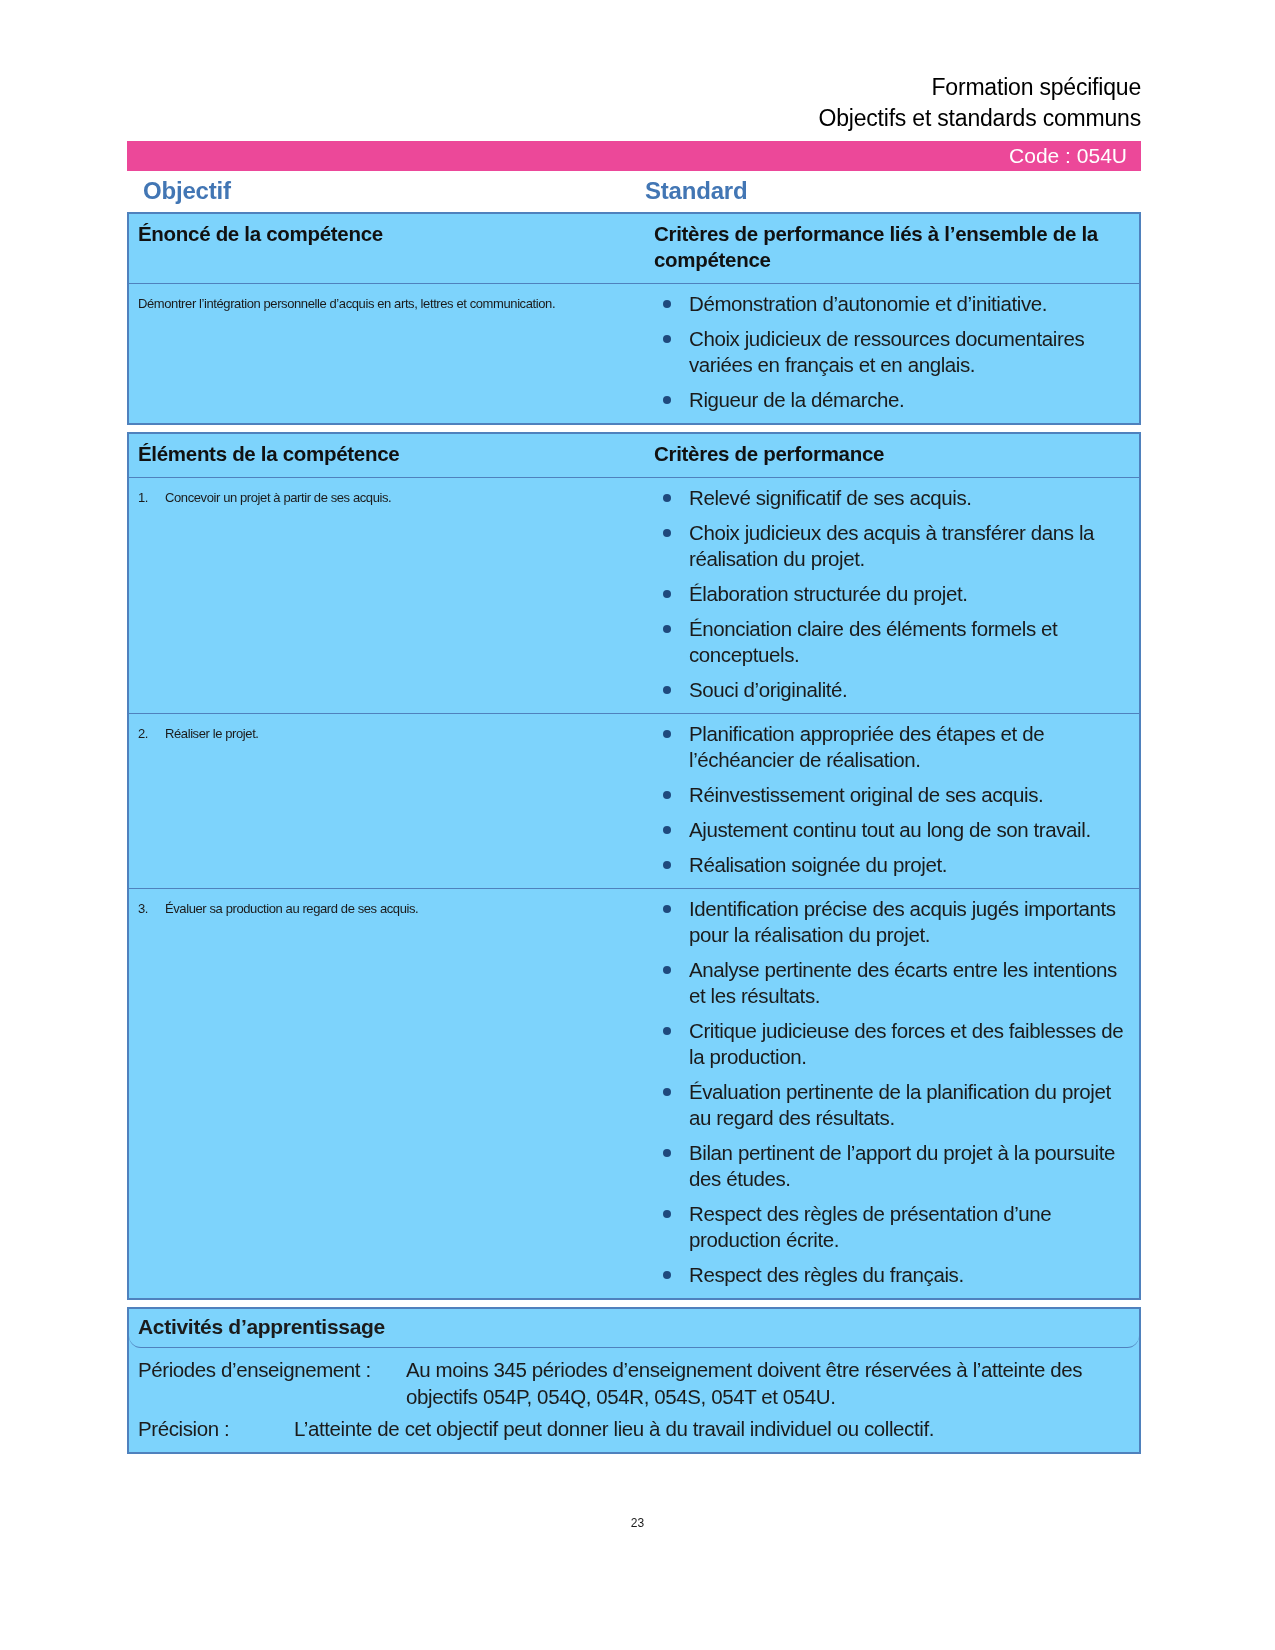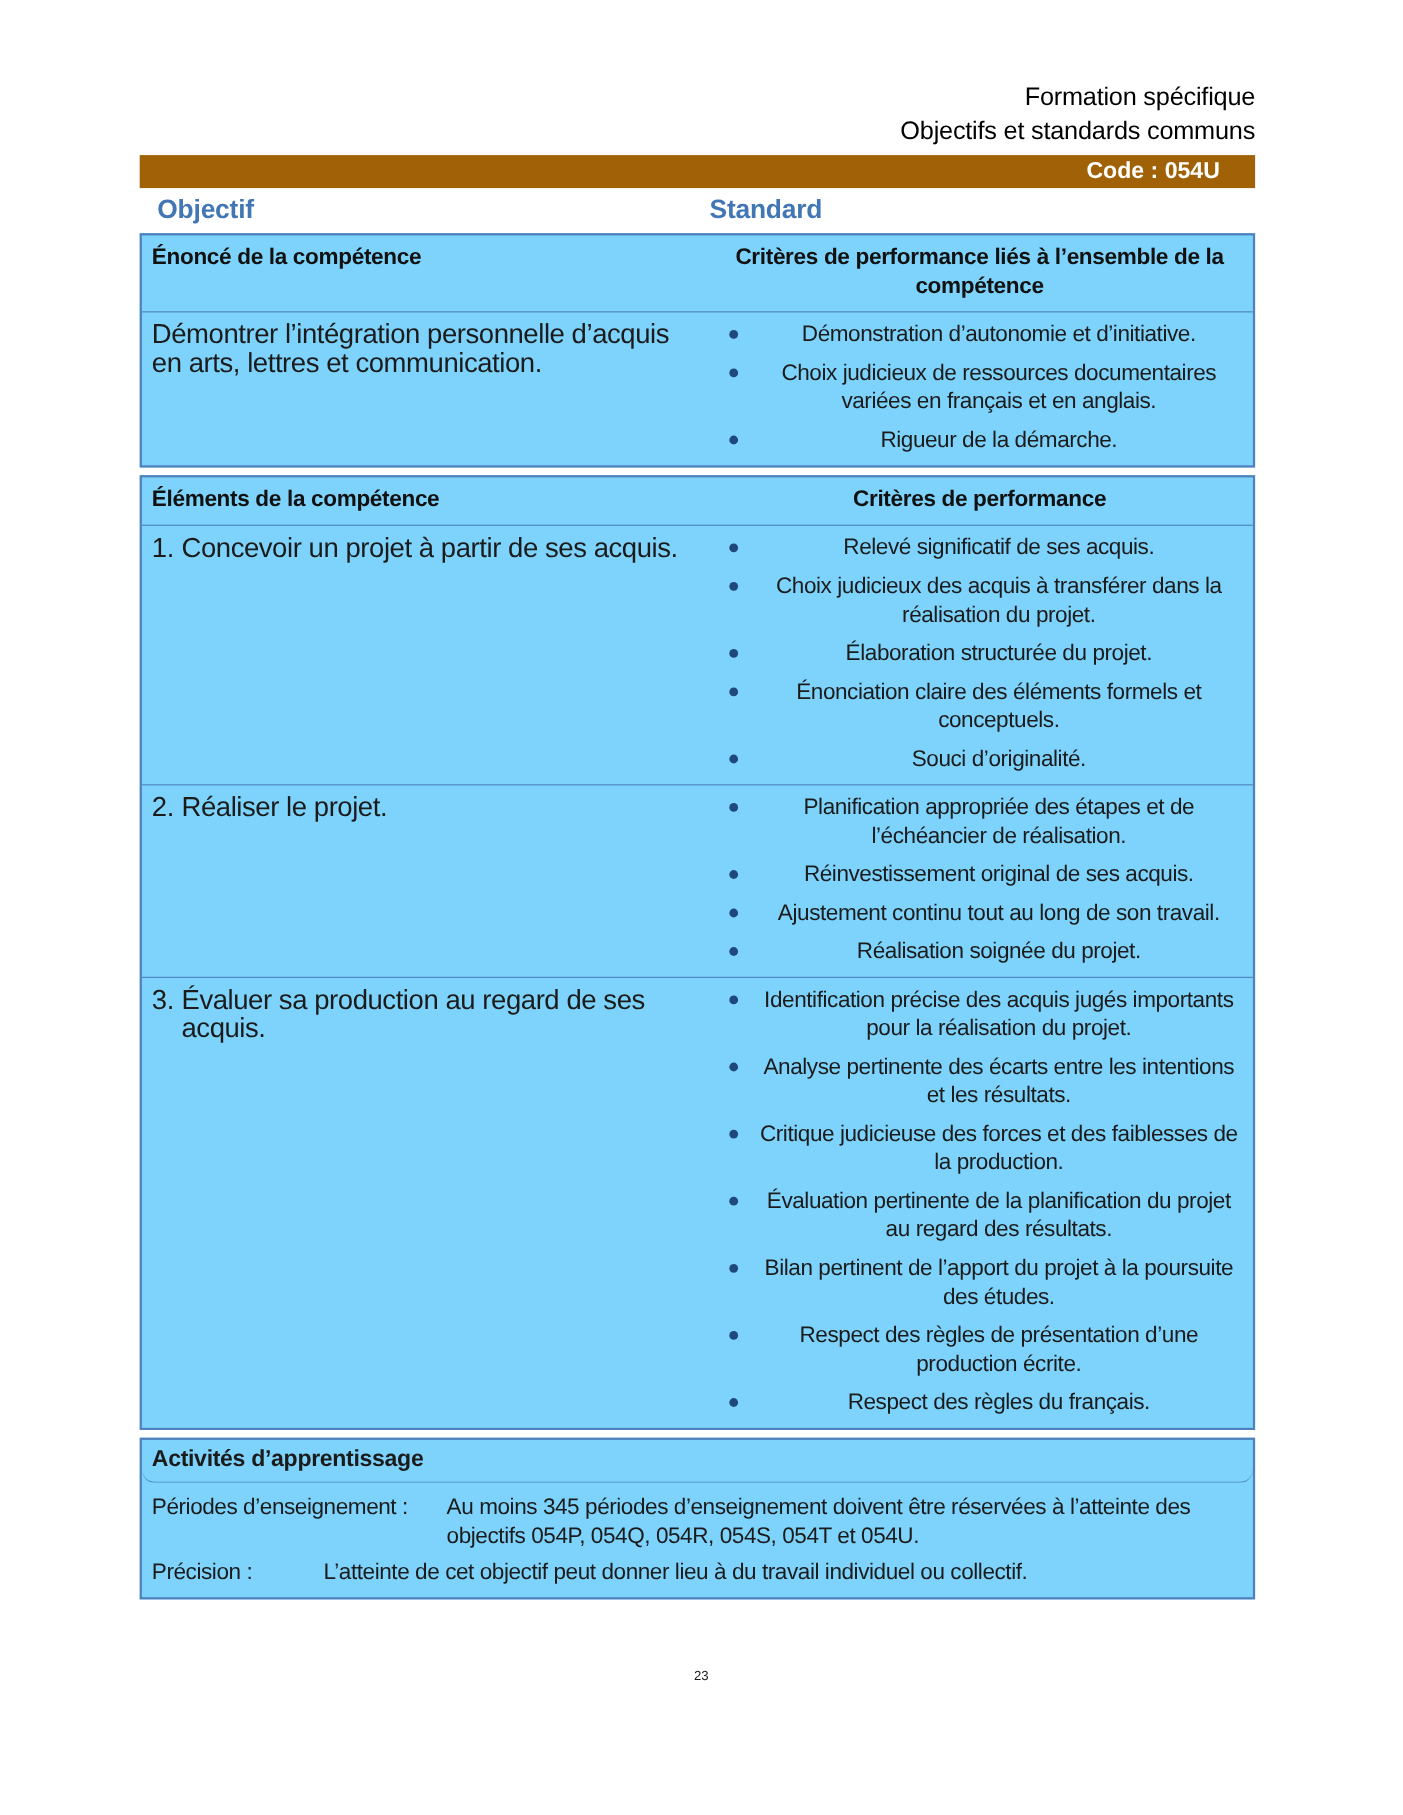--- a/index.html
+++ b/index.html
@@ -8,34 +8,34 @@
     background:#ffffff;color:#1b1b1b;
     font-family:"Liberation Sans",sans-serif;
   }
   .content{position:absolute;left:127px;top:0;width:1014px;}
 
   
   .doc-header{padding-top:72px;text-align:right;font-size:23px;line-height:31px;
     color:#000000;letter-spacing:-0.2px;}
 
   
-  .code-bar{margin-top:7px;background:#a16207;color:#ffffff;font-size:21px;
-    line-height:30px;height:30px;text-align:right;padding-right:32px;box-sizing:border-box;font-weight:bold;}
+  .code-bar{margin-top:7px;background:#ec4899;color:#ffffff;font-size:21px;
+    line-height:30px;height:30px;text-align:right;padding-right:14px;box-sizing:border-box;}
 
   
   .col-titles{display:grid;grid-template-columns:518px 1fr;padding:6px 0 7px 0;}
   .ct{font-weight:bold;font-size:24px;color:#4276b4;letter-spacing:-0.2px;}
   .ct-left{padding-left:16px;}
 
   
   .tbl{border:2px solid #4f81bd;margin-bottom:7px;background:#7dd3fc;}
   .trow{display:grid;grid-template-columns:516px 1fr;padding:7px 12px 10px 9px;}
   .trow + .trow{border-top:1px solid #4f81bd;}
-  .cl{padding-right:22px;font-size:25px;line-height:26px;letter-spacing:-0.4px;}
-  .cr{font-size:20.5px;line-height:26px;letter-spacing:-0.4px;text-align:center;}
+  .cl{padding-right:22px;font-size:13px;line-height:26px;letter-spacing:-0.4px;}
+  .cr{font-size:20.5px;line-height:26px;letter-spacing:-0.4px;}
   .hdr{font-weight:bold;font-size:20.5px;line-height:26px;letter-spacing:-0.3px;color:#111;}
 
   
   ul.crit{list-style:none;margin:0;padding:0 0 0 35px;}
   ul.crit li{position:relative;margin-bottom:9px;}
   ul.crit li:last-child{margin-bottom:0;}
   ul.crit li::before{content:"";position:absolute;left:-26px;top:9px;
     width:8px;height:8px;border-radius:50%;background:#1f497d;}
 
   

